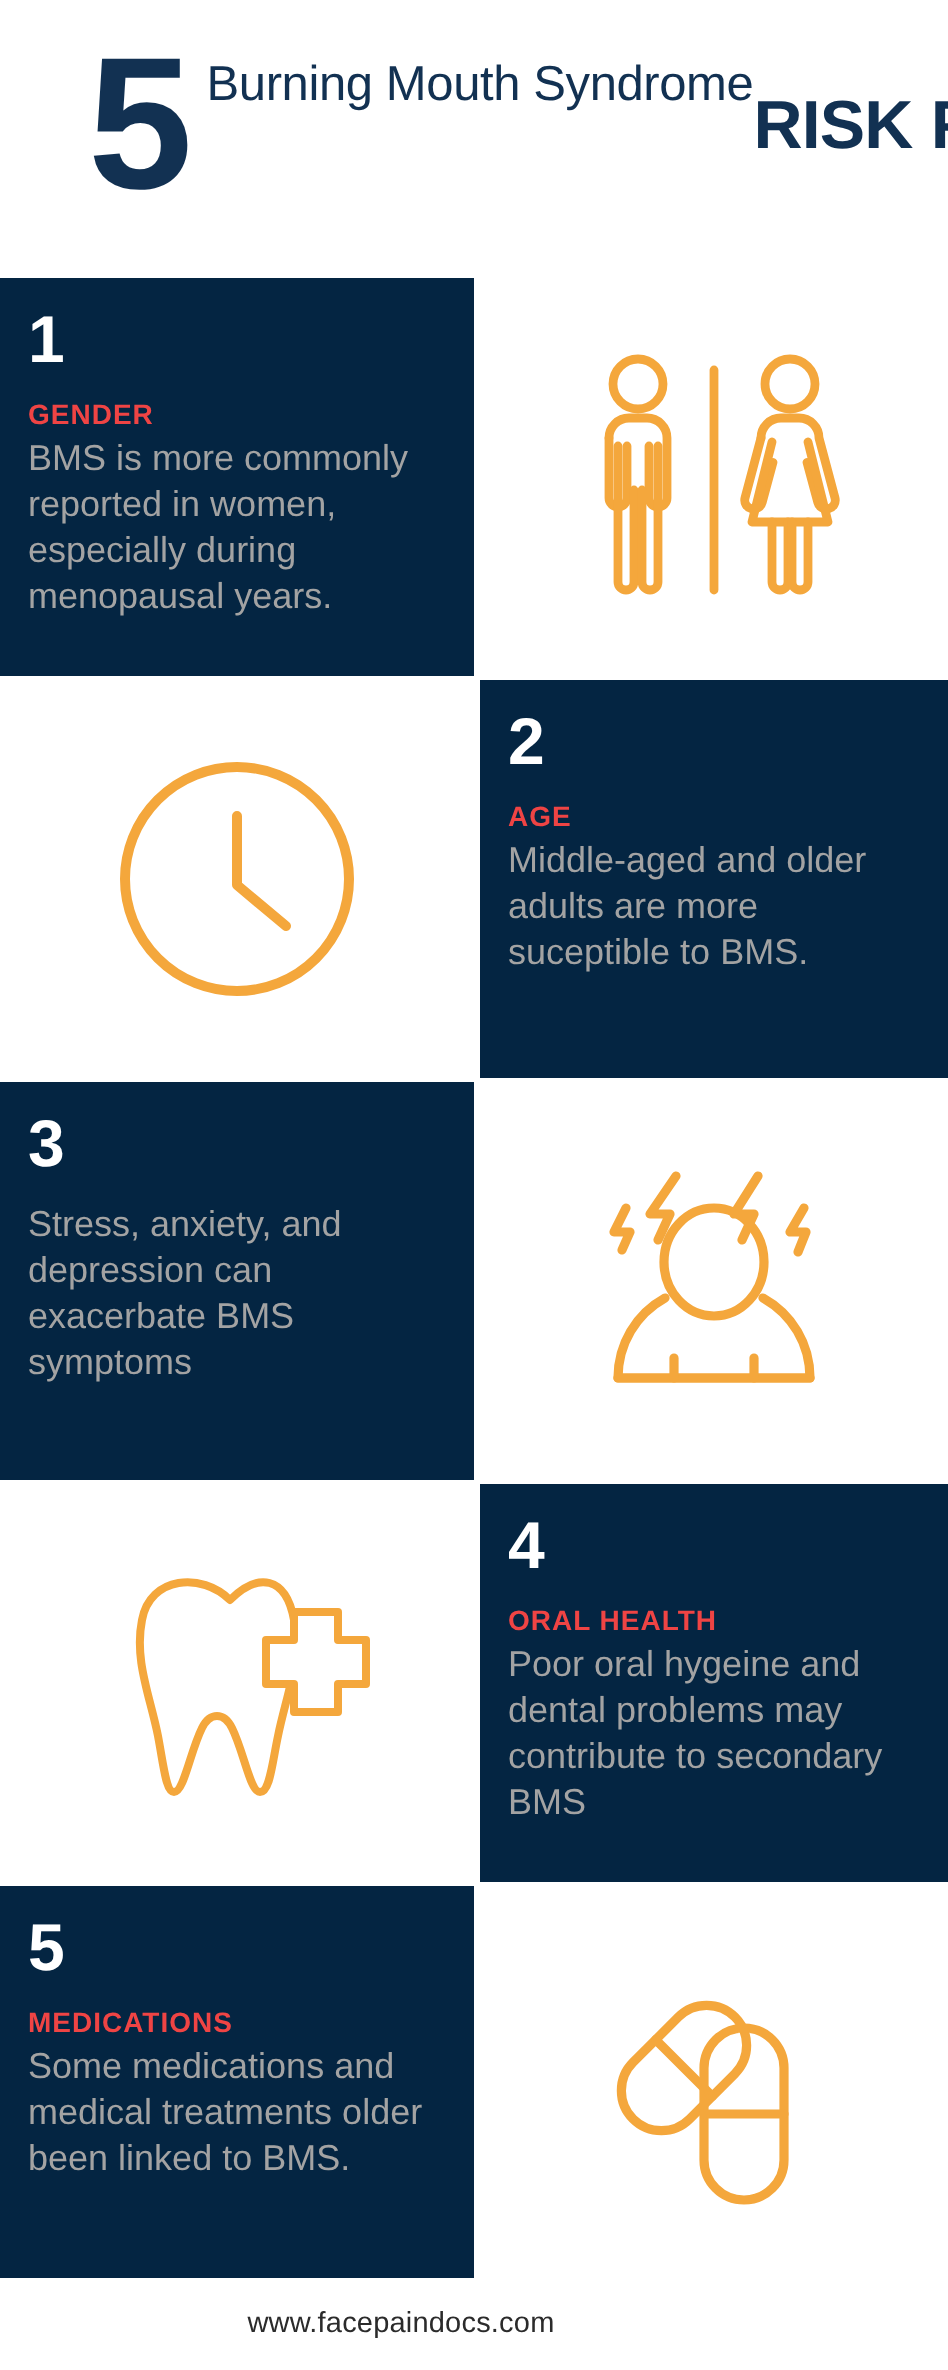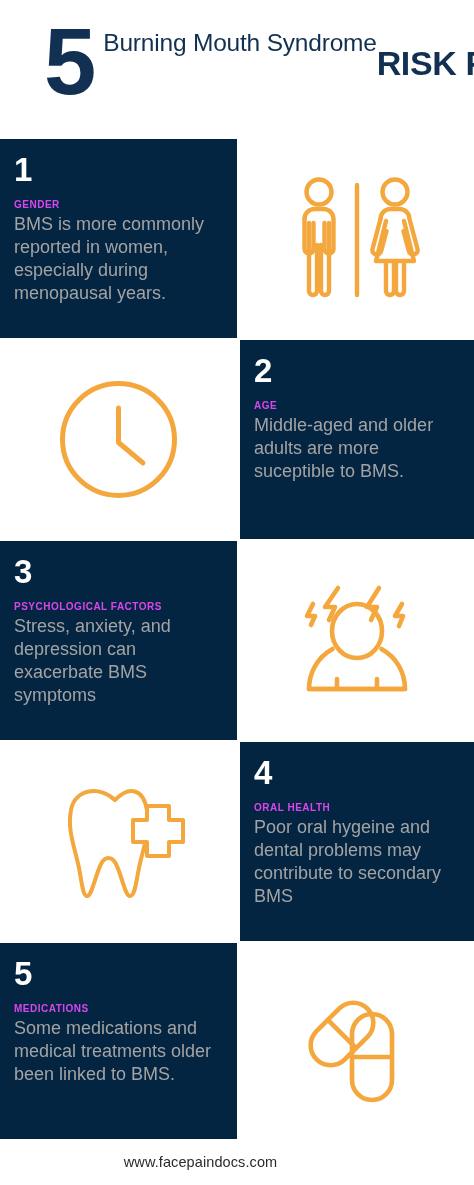--- a/index.html
+++ b/index.html
@@ -89,24 +89,24 @@
   }
   .num {
     font-size: 33px;
     line-height: 1;
     font-weight: 700;
     color: #ffffff;
     letter-spacing: -0.5px;
     margin-bottom: 13px;
   }
   .kicker {
-    font-size: 10px;
+    font-size: 14px;
     line-height: 1.18;
     font-weight: 700;
-    color: #d946ef;
+    color: #ef4444;
     letter-spacing: 0.5px;
     margin-bottom: 2px;
   }
   .desc {
     font-size: 18px;
     line-height: 1.28;
     color: #a3a3a3;
     font-weight: 400;
     max-width: 205px;
   }
@@ -198,21 +198,20 @@
         <div class="kicker">AGE</div>
         <div class="desc">Middle-aged and older adults are more suceptible to BMS.</div>
       </div>
     </div>
   </div>
 
   <div class="row" style="top:541px">
     <div class="cell left dark">
       <div class="text-block">
         <div class="num">3</div>
-        <div class="kicker" style="max-width:150px">PSYCHOLOGICAL FACTORS</div>
         <div class="desc">Stress, anxiety, and depression can exacerbate BMS symptoms</div>
       </div>
     </div>
     <div class="cell right light">
       <div class="icon-wrap">
         <svg width="140" height="140" viewBox="0 0 140 140" fill="none" stroke="#f4a73c" stroke-width="4.6" stroke-linecap="round" stroke-linejoin="round">
 
           <ellipse cx="70" cy="60" rx="25" ry="27"></ellipse>
 
           <path d="M45.5 78 C31 86 22 101 22 118 h96 c0 -17 -9 -32 -23.5 -40"></path>

